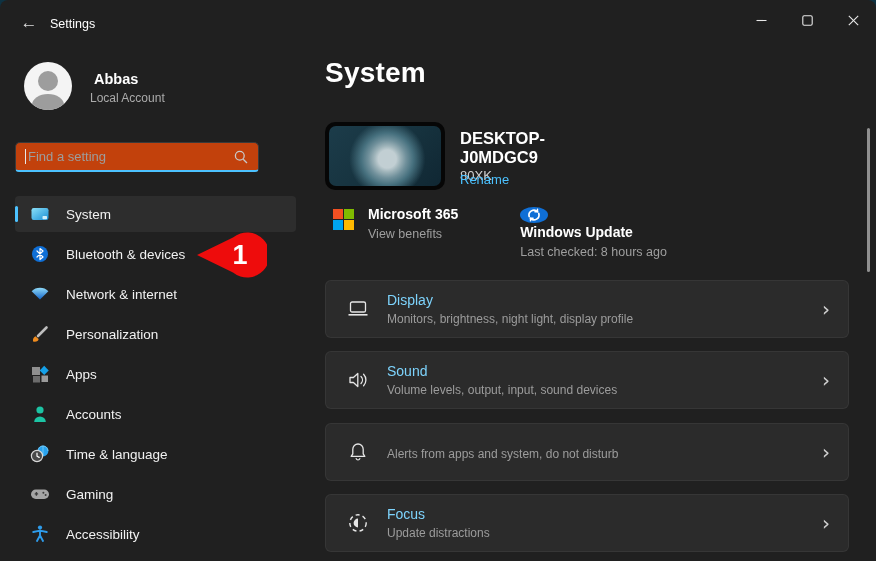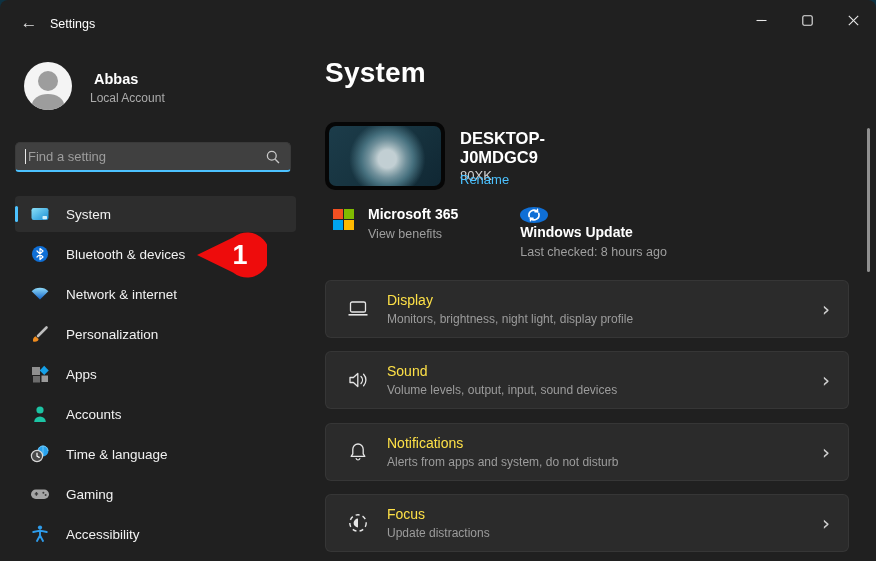--- a/index.html
+++ b/index.html
@@ -15,21 +15,21 @@
   .win-ctrl svg { stroke:#e8e8e8; }
 
   
   .sidebar { position:absolute; left:0; top:48px; width:312px; bottom:0; }
   .avatar { position:absolute; left:24px; top:14px; width:48px; height:48px; border-radius:50%; background:#f4f4f4; overflow:hidden; }
   .avatar .head { position:absolute; left:14px; top:9px; width:20px; height:20px; border-radius:50%; background:#9d9d9d; }
   .avatar .body { position:absolute; left:8px; top:32px; width:32px; height:22px; border-radius:50% 50% 0 0; background:#9d9d9d; }
   .profile-name { position:absolute; left:94px; top:23px; font-size:14.5px; font-weight:700; }
   .profile-type { position:absolute; left:90px; top:43px; font-size:12px; color:#ababab; }
 
-  .searchbox { position:absolute; left:15px; top:94px; width:276px; height:30px; background:#404040; border:1px solid #3a3a3a; border-bottom:2px solid #4cc2ff; border-radius:5px 5px 4px 4px; display:flex; align-items:center; }
+  .searchbox { position:absolute; left:15px; top:94px; width:244px; height:30px; background:#c2410c; border:1px solid #3a3a3a; border-bottom:2px solid #4cc2ff; border-radius:5px 5px 4px 4px; display:flex; align-items:center; }
   .caret { width:1px; height:15px; background:#e8e8e8; margin-left:9px; }
   .searchbox input { flex:1; background:transparent; border:none; outline:none; color:#e8e8e8; font-size:13px; padding-left:2px; font-family:inherit; }
   .searchbox input::placeholder { color:#9d9d9d; }
   .search-icon { margin-right:10px; display:flex; }
 
   .nav { position:absolute; left:15px; top:148px; width:281px; list-style:none; }
   .nav-item { position:relative; height:36px; margin-bottom:4px; border-radius:4px; display:flex; align-items:center; padding-left:15px; gap:16px; font-size:13.5px; color:#f1f1f1; cursor:pointer; }
   .nav-item.selected { background:#2d2d2d; }
   .nav-item.selected .pill { position:absolute; left:0; top:10px; width:3px; height:16px; border-radius:2px; background:#4cc2ff; }
   .nav-ico { width:20px; height:20px; display:flex; align-items:center; justify-content:center; flex:none; }
@@ -55,21 +55,21 @@
   .ms-logo div { width:10px; height:10px; }
   .wu-icon { width:28px; height:28px; border-radius:50%; background:#0f6fd6; margin:2px 12px 0 0; display:flex; align-items:center; justify-content:center; }
   .quick-texts .t { font-size:14px; font-weight:700; line-height:18px; }
   .quick-texts .s { font-size:12.5px; color:#9f9f9f; margin-top:4px; }
   .quick-item.wu { margin-left:62px;flex-direction:column; }
 
   .cards { position:absolute; left:0; top:0; width:524px; }
   .card { position:absolute; left:0; width:524px; height:58px; background:#2b2b2b; border:1px solid rgba(255,255,255,0.055); border-radius:6px; display:flex; align-items:center; cursor:pointer; }
   .card-ico { width:24px; height:24px; margin-left:20px; display:flex; align-items:center; justify-content:center; flex:none; }
   .card-texts { margin-left:17px; flex:1; }
-  .card-title { font-size:14px; color:#fde047; }
+  .card-title { font-size:14px; color:#7dd3fc; }
   .card-sub { font-size:12px; color:#9c9c9c; margin-top:4px; }
   .card-chevron { margin-right:18px; color:#cfcfcf; font-size:20px; line-height:1; font-family:"DejaVu Sans",sans-serif; }
 
   
   .annotation { position:absolute; left:195px; top:228px; width:72px; height:52px; pointer-events:none; }
 
   
   .scroll-thumb { position:absolute; right:6px; top:128px; width:3px; height:144px; border-radius:2px; background:#909090; }
 </style>
 </head>
@@ -295,21 +295,20 @@
       </div>
 
       <div class="card" style="top:375px">
         <span class="card-ico">
           <svg width="24" height="24" viewBox="0 0 24 24" fill="none" stroke="#e6e6e6" stroke-width="1.3" stroke-linejoin="round">
               <path d="M12,4 a5.2,5.2 0 0 1 5.2,5.2 v4.6 l1.6,2.6 H5.2 l1.6,-2.6 V9.2 A5.2,5.2 0 0 1 12,4 z"></path>
               <path d="M10.2,18.6 a1.9,1.9 0 0 0 3.6,0" stroke-linecap="round"></path>
             </svg>
         </span>
         <span class="card-texts">
-          <div class="card-title">Notifications</div>
           <div class="card-sub">Alerts from apps and system, do not disturb</div>
         </span>
         <span class="card-chevron">›</span>
       </div>
 
       <div class="card" style="top:446px">
         <span class="card-ico">
           <svg width="24" height="24" viewBox="0 0 24 24" fill="none">
               <circle cx="12" cy="12" r="8.2" stroke="#e6e6e6" stroke-width="1.4" stroke-dasharray="4 3.2"></circle>
               <path d="M12,7.6 A4.4,4.4 0 0 0 12,16.4 Z" fill="#e6e6e6"></path>

